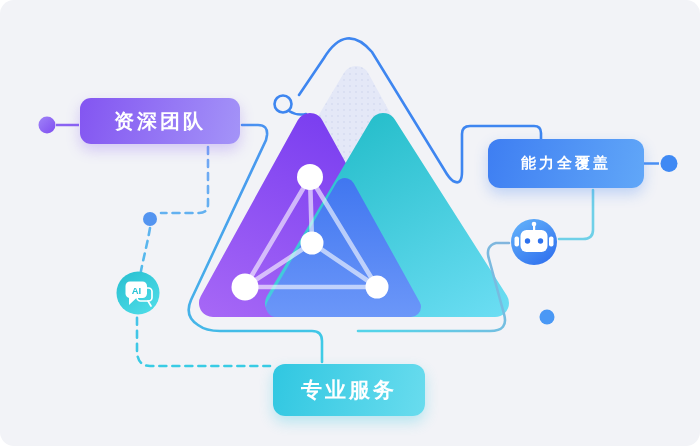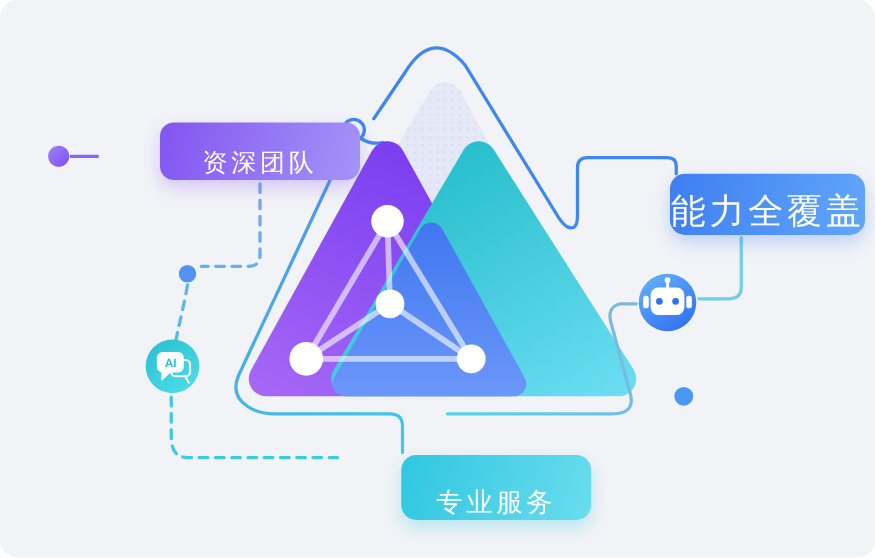--- a/index.html
+++ b/index.html
@@ -3,30 +3,30 @@
 <meta charset="utf-8">
 <style>
   html,body{margin:0;padding:0;background:#ffffff;}
   body{font-family:"Liberation Sans","DejaVu Sans",sans-serif;}
   .canvas{
     position:relative;width:700px;height:446px;background:#f2f3f7;
     border-radius:14px;overflow:hidden;
   }
   svg{position:absolute;left:0;top:0;}
   .tag{
-    position:absolute;display:flex;align-items:flex-end;justify-content:center;
-    color:#fff;letter-spacing:3px;font-weight:400;white-space:nowrap;margin-left:48px;
+    position:absolute;display:flex;align-items:center;justify-content:center;
+    color:#fff;letter-spacing:3px;font-weight:700;white-space:nowrap;
   }
   .tag-senior{
     left:80px;top:98px;width:160px;height:46px;border-radius:11px;font-size:20px;
     background:linear-gradient(105deg,#8355f1 0%,#a494f8 100%);
     box-shadow:0 6px 14px rgba(131,85,241,.28);
   }
   .tag-coverage{
-    left:488px;top:139px;width:156px;height:49px;border-radius:12px;font-size:28px;
+    left:488px;top:139px;width:156px;height:49px;border-radius:12px;font-size:15px;
     background:linear-gradient(105deg,#3e7ef2 0%,#61a7f8 100%);
     box-shadow:0 6px 14px rgba(62,126,242,.28);
   }
   .tag-service{
     left:273px;top:364px;width:152px;height:52px;border-radius:12px;font-size:21px;
     background:linear-gradient(105deg,#30c7e1 0%,#69dcee 100%);
     box-shadow:0 6px 14px rgba(48,199,225,.30);
   }
 </style>
 </head>

